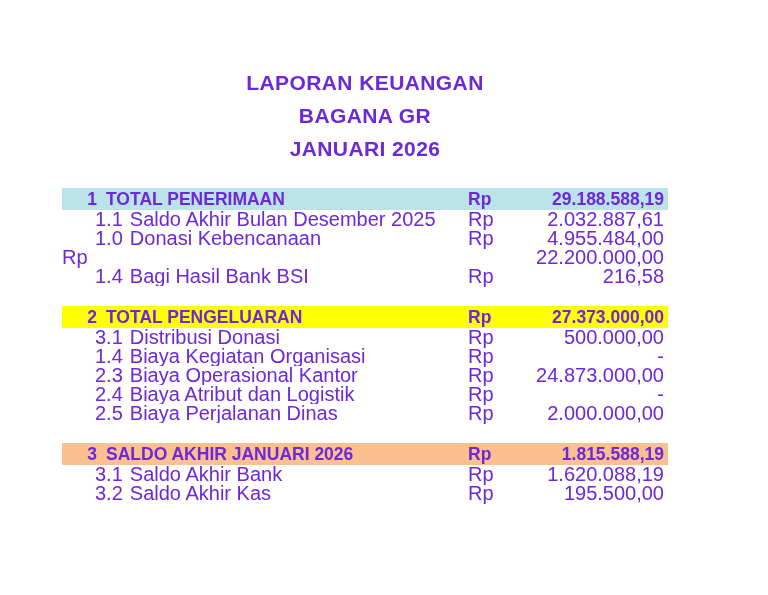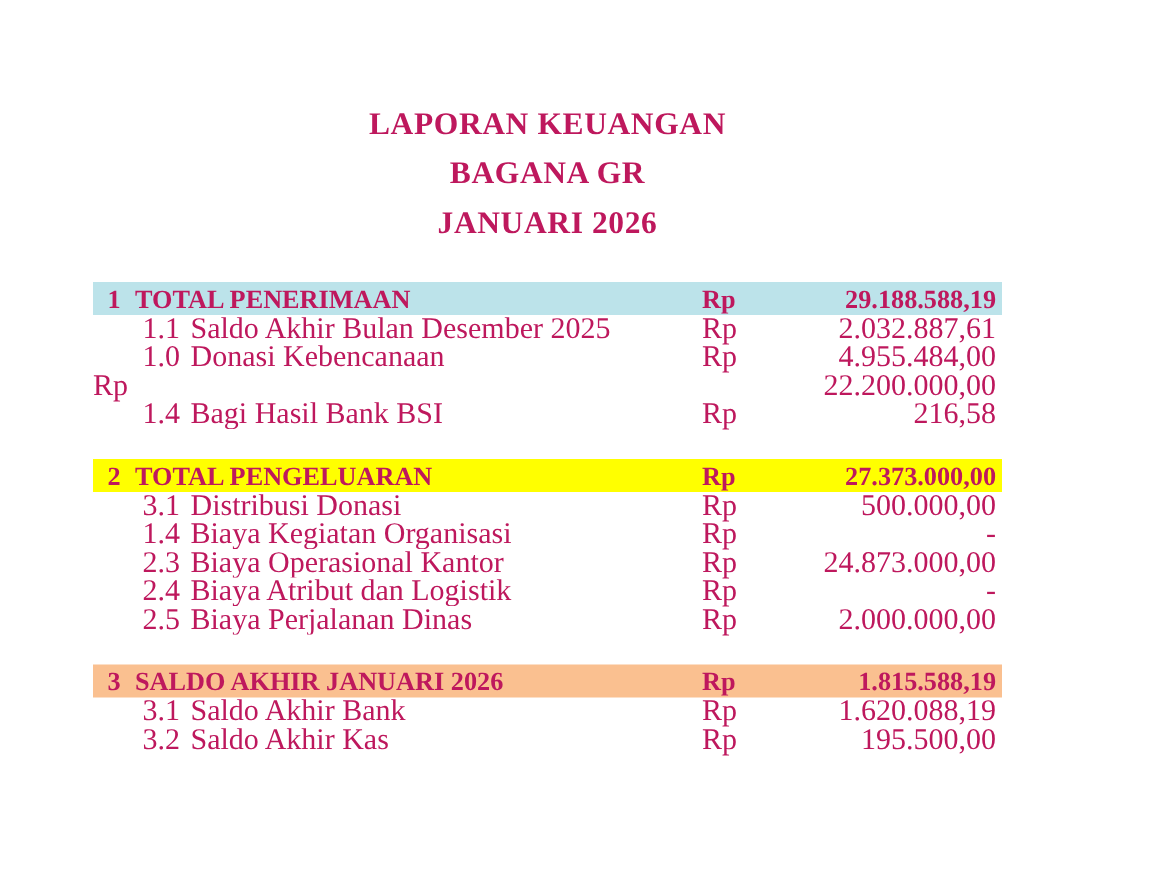--- a/index.html
+++ b/index.html
@@ -2,22 +2,22 @@
 <html><head>
 <meta charset="utf-8">
 <style>
   * { margin: 0; padding: 0; box-sizing: border-box; }
   html, body { background: #ffffff; }
   .page {
     position: relative;
     width: 768px;
     height: 521px;
     background: #ffffff;
-    font-family: Liberation Serif, serif;
-    color: #be185d;
+    font-family: Liberation Sans, sans-serif;
+    color: #6d28d9;
     overflow: hidden;
   }
   .title-block {
     position: absolute;
     top: 66px;
     left: 62px;
     width: 606px;
     text-align: center;
   }
   .title-line {
@@ -43,20 +43,21 @@
   }
   .row.item-row {
     height: 19px;
     line-height: 19px;
     font-size: 20px;
   }
   .c-left {
     width: 406px;
     white-space: nowrap;
     overflow: hidden;
+    padding-left: 16px;
   }
   .header-row .sec-num {
     display: inline-block;
     width: 28px;
     text-align: center;
   }
   .item-row .c-left { padding-left: 33px; }
   .item-row .item-num { margin-right: 7px; }
   .c-rp {
     width: 52px;

